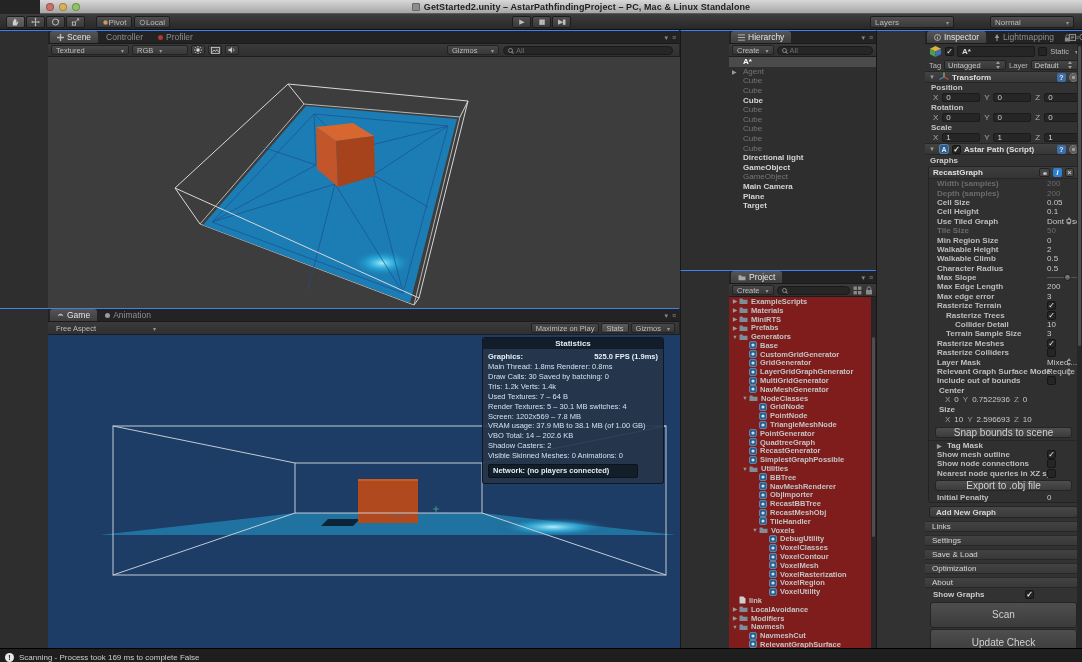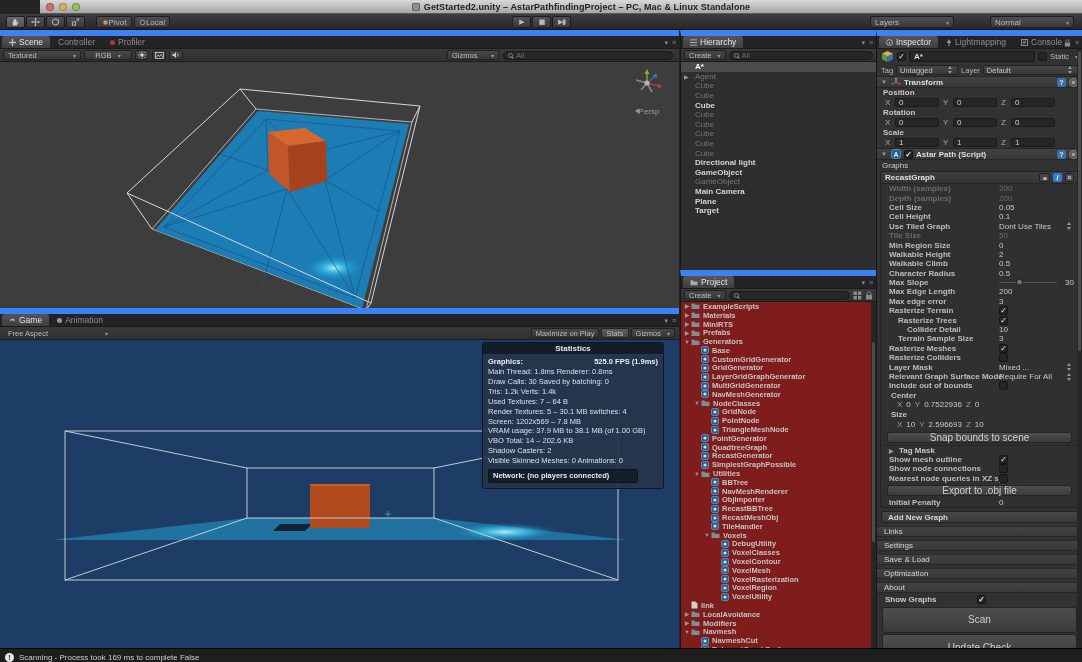--- a/index.html
+++ b/index.html
@@ -22,21 +22,21 @@
   .toolbtn{position:absolute;top:2px;height:12px;background:linear-gradient(#4e4e4e,#3a3a3a);
     border:1px solid #1d1d1d;border-radius:2px;color:#bdbdbd;font-size:8px;
     display:flex;align-items:center;justify-content:center;padding:0 4px;}
   .toolbtn.sel{background:linear-gradient(#6a6a6a,#505050);color:#eee;}
   .tool-ico{width:10px;height:10px;display:block;}
   #playgroup .toolbtn{width:19px;}
   .pp{font-size:7px;letter-spacing:-1px;}
   .ddarrow{margin-left:3px;font-size:6px;color:#999;}
 
   
-  .panel{position:absolute;background:#2e2e2e;border-left:1px solid #171717;border-top:6px solid #3b82f6;}
+  .panel{position:absolute;background:#2e2e2e;border-left:1px solid #171717;border-top:1px solid #3b82f6;padding-left:48px;}
   .tabbar{height:13px;background:#232323;display:flex;align-items:flex-end;padding-left:2px;gap:1px;border-bottom:1px solid #1a1a1a;position:relative;}
   .tab{height:12px;padding:0 7px;font-size:8.5px;color:#8f8f8f;display:flex;align-items:center;gap:3px;border-radius:3px 3px 0 0;}
   .tab.active{background:linear-gradient(#555,#3e3e3e);color:#e4e4e4;}
   .tabdot{width:5px;height:5px;border-radius:50%;background:#9a9a9a;display:inline-block;}
   .tabdot.red{background:#b03a30;}
   .tab-right{position:absolute;right:3px;top:3px;color:#8a8a8a;font-size:7px;display:flex;gap:4px;}
   .subbar{height:13px;background:linear-gradient(#3a3a3a,#303030);border-bottom:1px solid #1c1c1c;
     display:flex;align-items:center;padding:0 3px;gap:3px;font-size:7.5px;color:#b5b5b5;position:relative;}
   .mini-dd{height:10px;background:linear-gradient(#474747,#383838);border:1px solid #222;border-radius:2px;
     padding:0 4px;display:flex;align-items:center;gap:3px;color:#bdbdbd;}
@@ -93,21 +93,21 @@
     display:flex;align-items:center;padding:0 4px;gap:3px;color:#dedede;font-weight:bold;font-size:8px;}
   .fold{font-size:6px;color:#9a9a9a;width:7px;}
   .hdr-right{margin-left:auto;display:flex;gap:3px;align-items:center;}
   .book-ico{width:9px;height:9px;background:#3d6ea8;border-radius:2px;color:#dce9f7;font-size:7px;line-height:9px;text-align:center;font-weight:bold;}
   .gear-ico{width:9px;height:9px;border-radius:50%;background:radial-gradient(circle at 50% 50%, #9a9a9a 0 2px, #5d5d5d 2px 4px, transparent 4px);border:1px dotted #8b8b8b;}
   .grp-label{height:9px;display:flex;align-items:center;padding-left:6px;color:#c6c6c6;font-weight:bold;}
   .vecrow{height:11px;display:flex;align-items:center;padding-left:8px;gap:4px;}
   .vecrow .axis{width:6px;color:#aaa;}
   .vecbox{width:44px;height:9px;background:#262626;border:1px solid #1b1b1b;border-radius:2px;
     display:flex;align-items:center;padding:0 3px;color:#cfcfcf;}
-  .graphs-label{height:10px;display:flex;align-items:center;padding-left:5px;font-weight:normal;color:#cdcdcd;}
+  .graphs-label{height:10px;display:flex;align-items:center;padding-left:5px;font-weight:bold;color:#cdcdcd;}
   #recast-box{margin:1px 3px 2px 3px;border:1px solid #232323;border-radius:3px;background:#303030;}
   #recast-header{height:12px;display:flex;align-items:center;padding:0 4px;gap:3px;
     background:linear-gradient(#3e3e3e,#343434);border-bottom:1px solid #262626;color:#e0e0e0;font-weight:bold;border-radius:3px 3px 0 0;}
   .eye-ico{width:11px;height:9px;border:1px solid #222;border-radius:2px;background:#444;position:relative;}
   .eye-ico::after{content:"";position:absolute;left:3px;top:2.5px;width:4px;height:3px;border-radius:50%;background:#bbb;}
   .info-ico{width:9px;height:9px;background:#2f7fd0;border-radius:2px;color:#fff;font-size:7px;line-height:9px;text-align:center;font-weight:bold;font-style:italic;}
   .x-ico{width:9px;height:9px;background:#4a4a4a;border:1px solid #222;border-radius:2px;color:#ccc;font-size:7.5px;line-height:8px;text-align:center;}
   .irow{position:relative;height:9.4px;display:flex;align-items:center;padding-left:8px;white-space:nowrap;}
   .irow .lbl{color:#bdbdbd;font-weight:bold;}
   .irow.disabled .lbl,.irow.disabled .val{color:#6b6b6b;}
@@ -233,21 +233,21 @@
       <div class="tab-right">
           <span>▾</span>
           <span>≡</span>
         </div>
     </div>
     <div class="subbar">
       <div class="mini-dd" style="width:78px;justify-content:space-between;">
         <span>Textured</span>
           <span class="ddarrow">▾</span>
       </div>
-      <div class="mini-dd" style="width:48px;justify-content:center;">
+      <div class="mini-dd" style="width:56px;justify-content:flex-start;">
         <span>RGB</span>
           <span class="ddarrow">▾</span>
       </div>
       <div class="mini-btn">
         <svg width="8" height="8" viewBox="0 0 8 8">
             <circle cx="4" cy="4" r="1.7" fill="#ddd"></circle>
             <path d="M4,0 L4,1.4 M4,6.6 L4,8 M0,4 L1.4,4 M6.6,4 L8,4 M1.2,1.2 L2.2,2.2 M5.8,5.8 L6.8,6.8 M6.8,1.2 L5.8,2.2 M2.2,5.8 L1.2,6.8" stroke="#ddd" stroke-width=".8"></path>
           </svg>
       </div>
       <div class="mini-btn">

